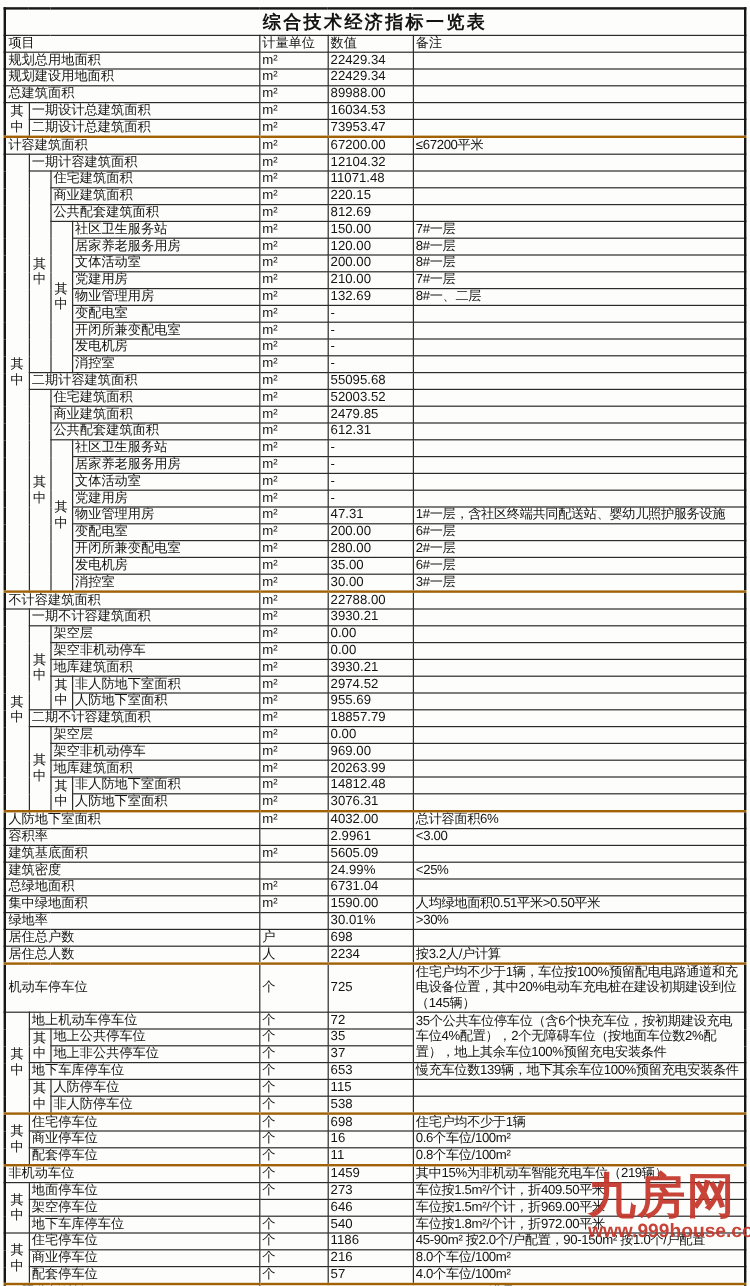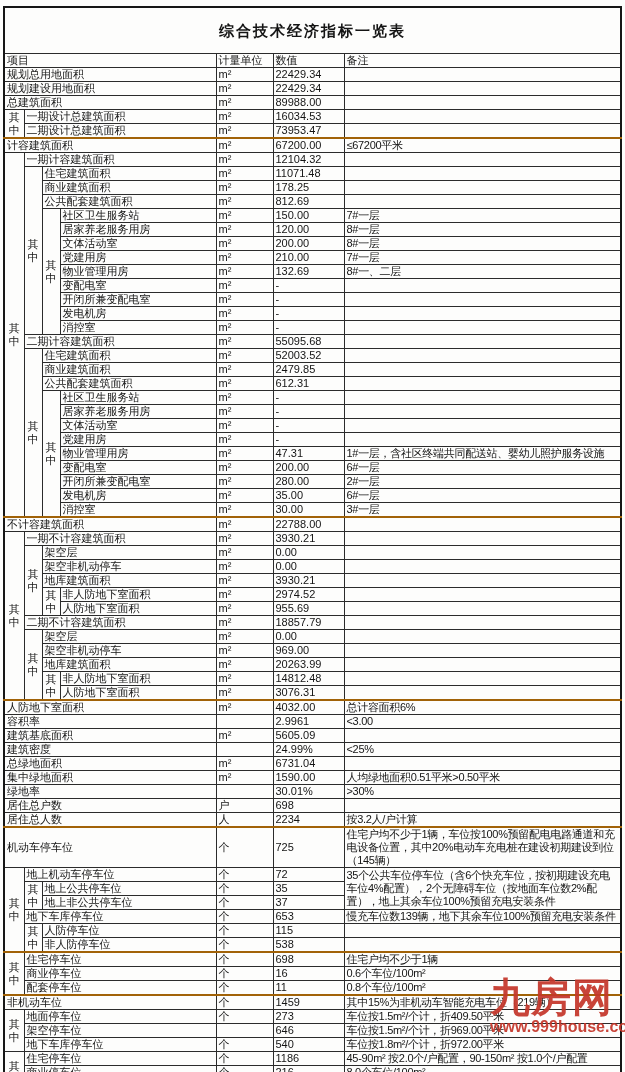--- a/index.html
+++ b/index.html
@@ -15,21 +15,21 @@
     border: 2px solid #161616;
   }
   td {
     border: 1px solid #2b2b2b;
     font-size: 11px; line-height: 13px; height: 12px;
     padding: 0 2px; color: #141414; vertical-align: middle;
     word-break: break-all; overflow: hidden;
   }
   .title-cell {
     font-size: 15px; font-weight: bold; text-align: center;
-    letter-spacing: 2px; height: 20px; padding: 16px 0;
+    letter-spacing: 2px; height: 20px; padding: 4px 0;
   }
   .c-zlabel { text-align: center; white-space: pre-line; padding: 0 1px; }
   .c-merged { text-align: center; }
   .c-remark { letter-spacing: -0.3px; }
   tr.sec td { border-top: 2px solid #a16207; }
   .watermark {
     position: absolute; top: 975px; right: 1px; width: 134px;
     text-align: left; font-weight: bold; opacity: 0.93; z-index: 5;
     pointer-events: none;
   }
@@ -111,21 +111,21 @@
         <td rowspan="12" class="c-zlabel">其
 中</td>
         <td colspan="2" class="c-name">住宅建筑面积</td>
         <td class="c-unit">m²</td>
         <td class="c-value">11071.48</td>
         <td class="c-remark"></td>
       </tr>
       <tr>
         <td colspan="2" class="c-name">商业建筑面积</td>
         <td class="c-unit">m²</td>
-        <td class="c-value">178.25</td>
+        <td class="c-value">220.15</td>
         <td class="c-remark"></td>
       </tr>
       <tr>
         <td colspan="2" class="c-name">公共配套建筑面积</td>
         <td class="c-unit">m²</td>
         <td class="c-value">812.69</td>
         <td class="c-remark"></td>
       </tr>
       <tr>
         <td rowspan="9" class="c-zlabel">其

